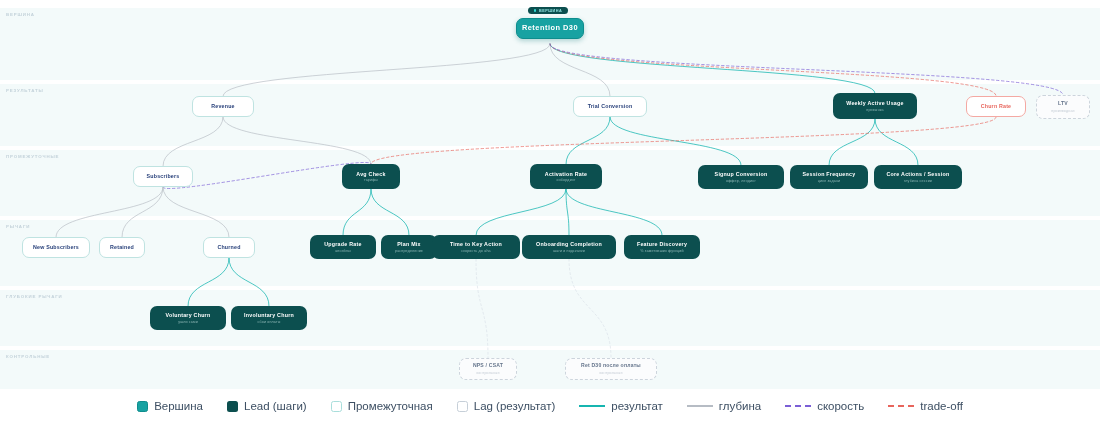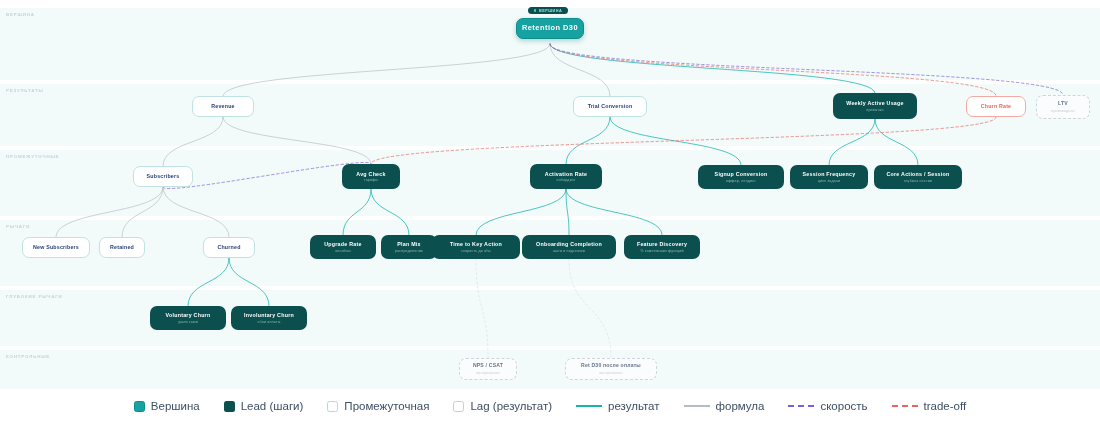--- a/index.html
+++ b/index.html
@@ -253,21 +253,21 @@
     <div class="lg">
       <span class="sw lag"></span>
       <span>Lag (результат)</span>
     </div>
     <div class="lg">
       <span class="ln solid-teal"></span>
       <span>результат</span>
     </div>
     <div class="lg">
       <span class="ln solid-gray"></span>
-      <span>формула</span>
+      <span>глубина</span>
     </div>
     <div class="lg">
       <span class="ln dash-purple"></span>
       <span>скорость</span>
     </div>
     <div class="lg">
       <span class="ln dash-red"></span>
       <span>trade-off</span>
     </div>
   </div>

